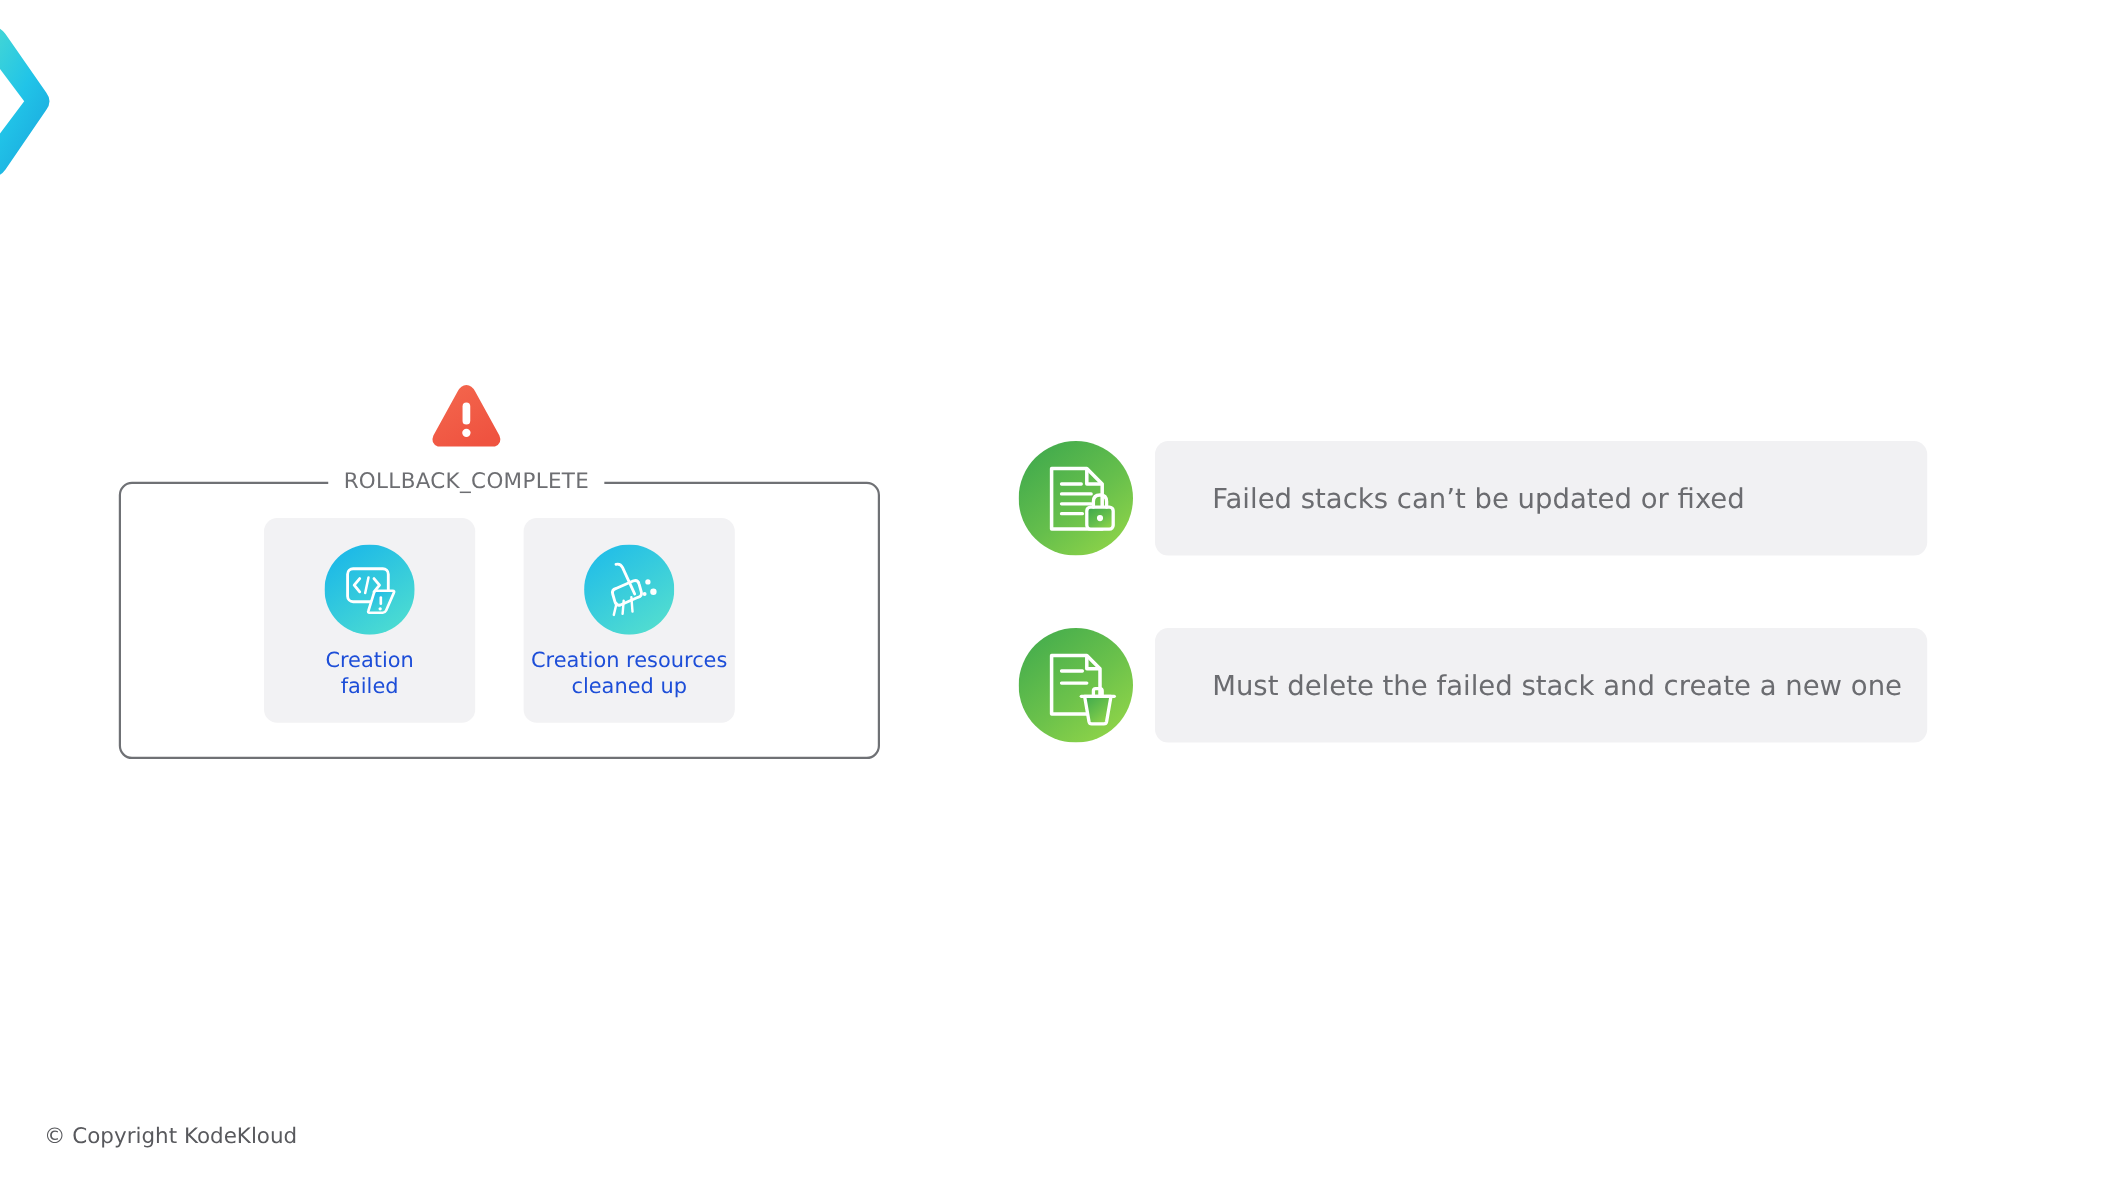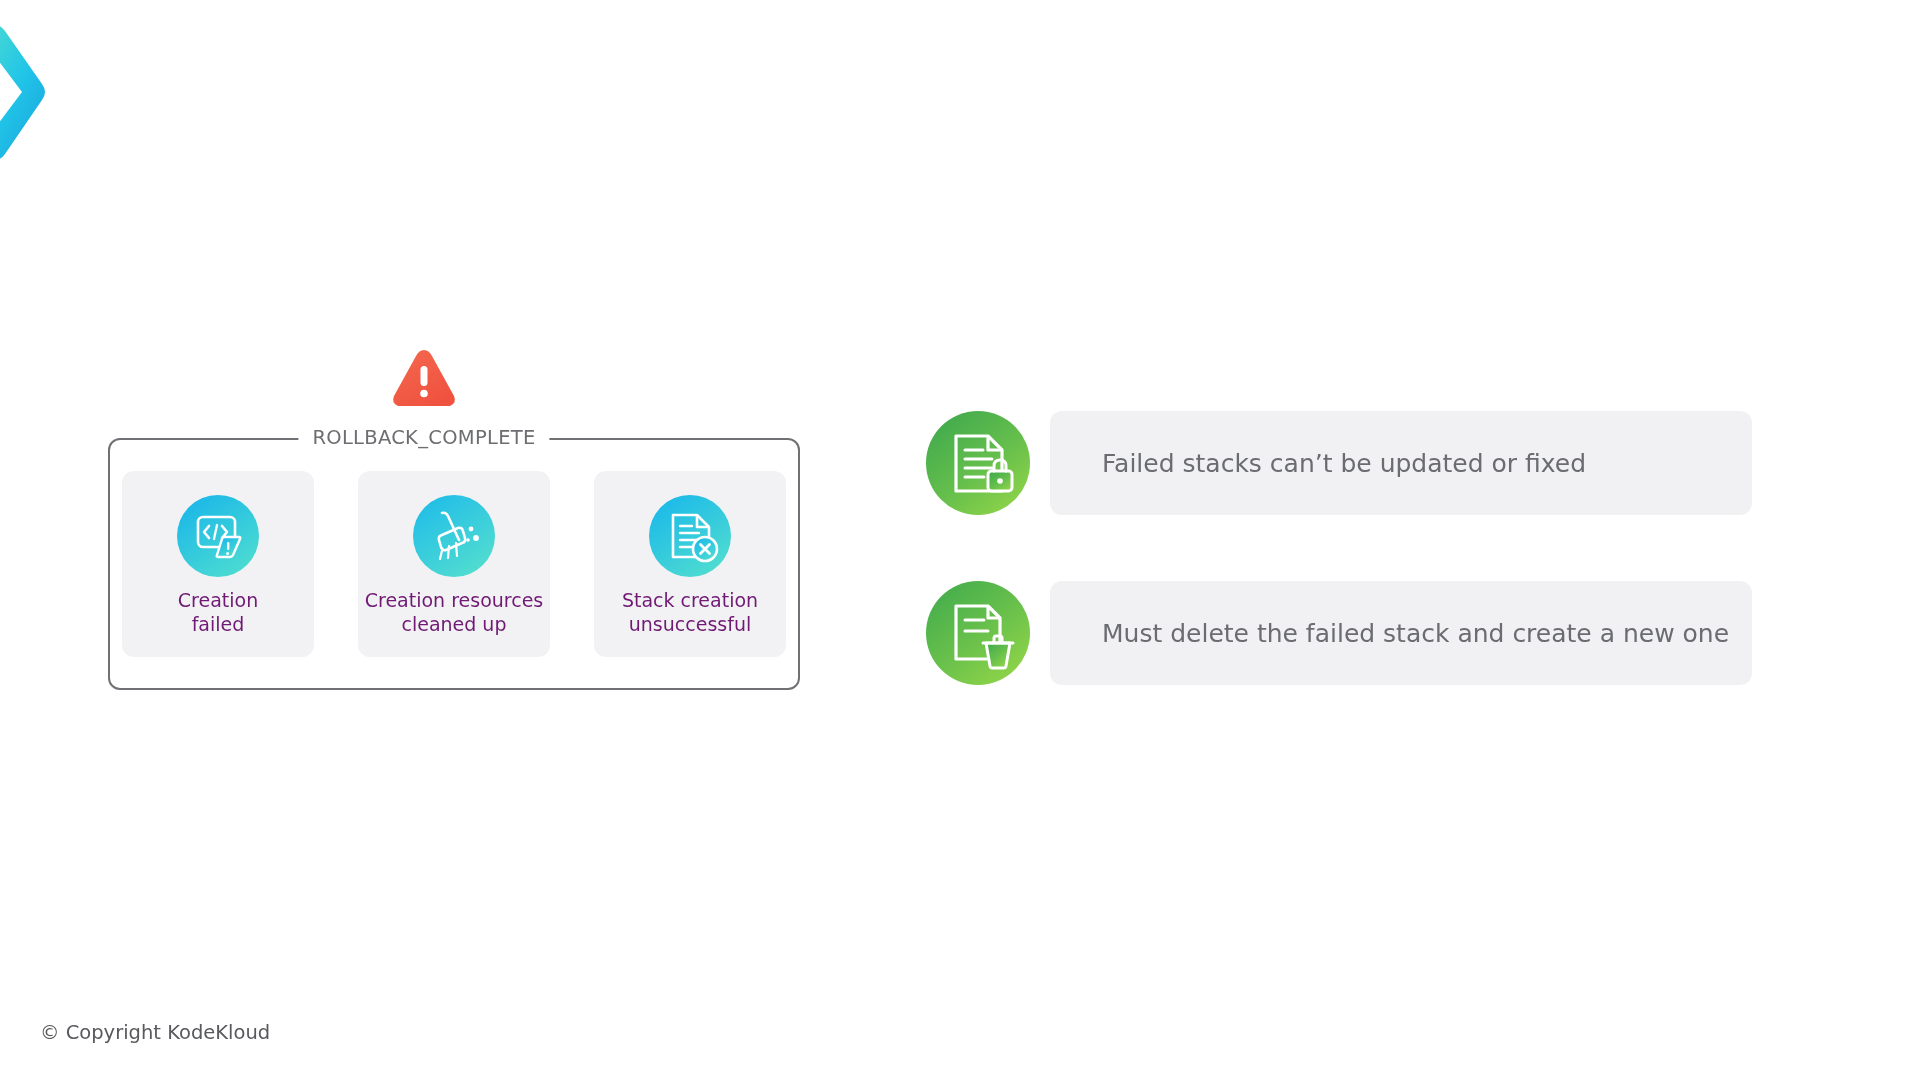--- a/index.html
+++ b/index.html
@@ -124,30 +124,30 @@
     border-radius: 50%;
     display: flex;
     align-items: center;
     justify-content: center;
     margin-bottom: 12px;
   }
 
   .card-label {
     font-size: 19px;
     line-height: 1.26;
-    color: #701a75;
+    color: #1d4ed8;
     text-align: center;
     white-space: pre-line;
   }
 
   
   .points {
     position: absolute;
     left: 920px;
-    top: 405px;
+    top: 395px;
     width: 840px;
   }
 
   .point-row {
     position: relative;
     height: 116px;
     margin-bottom: 54px;
   }
 
   .point-bar {
@@ -282,40 +282,20 @@
             <path d="M43 48 L44 61" fill="none" stroke="#ffffff" stroke-width="2.2" stroke-linecap="round"></path>
             <circle cx="58" cy="34" r="2.4" fill="#ffffff"></circle>
             <circle cx="63" cy="43" r="2.9" fill="#ffffff"></circle>
             <circle cx="55" cy="45" r="1.8" fill="#ffffff"></circle>
           </svg>
         </div>
         <div class="card-label">Creation resources
 cleaned up</div>
       </div>
 
-      <div class="card">
-        <div class="card-icon">
-          <svg viewBox="0 0 82 82" width="82" height="82">
-            <defs>
-              <linearGradient id="cg3" x1="0.15" y1="0" x2="0.85" y2="1">
-                <stop offset="0%" stop-color="#19b8ea"></stop>
-                <stop offset="100%" stop-color="#52decf"></stop>
-              </linearGradient>
-            </defs>
-            <circle cx="41" cy="41" r="41" fill="url(#cg3)"></circle>
-            <path d="M24 20 L48 20 L60 32 L60 62 L24 62 Z" fill="none" stroke="#ffffff" stroke-width="2.6" stroke-linejoin="round"></path>
-            <path d="M48 20 L48 32 L60 32" fill="none" stroke="#ffffff" stroke-width="2.6" stroke-linejoin="round"></path>
-            <path d="M31 31 H43 M31 38 H50 M31 45 H50 M31 52 H44" stroke="#ffffff" stroke-width="2.4" stroke-linecap="round"></path>
-            <circle cx="56" cy="54" r="12" fill="url(#cg3)" stroke="#ffffff" stroke-width="2.6"></circle>
-            <path d="M51.5 49.5 L60.5 58.5 M60.5 49.5 L51.5 58.5" stroke="#ffffff" stroke-width="2.8" stroke-linecap="round"></path>
-          </svg>
-        </div>
-        <div class="card-label">Stack creation
-unsuccessful</div>
-      </div>
 
     </div>
   </div>
 
   <div class="points">
 
     <div class="point-row">
       <div class="point-bar">
         <span class="point-text">Failed stacks can’t be updated or fixed</span>
       </div>

